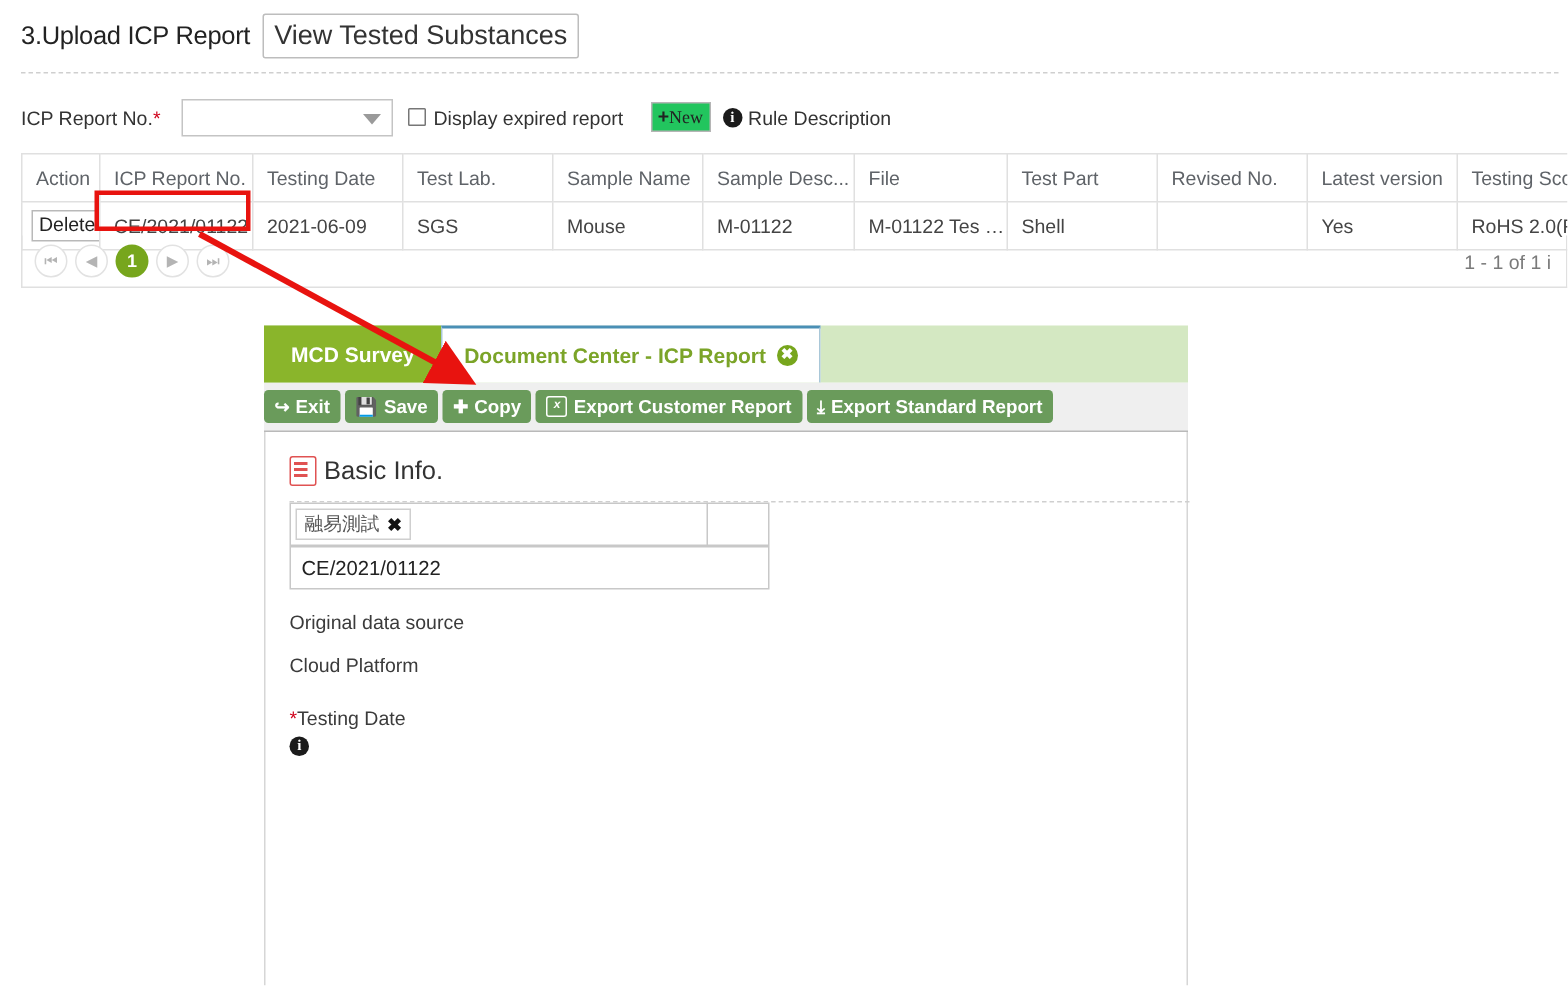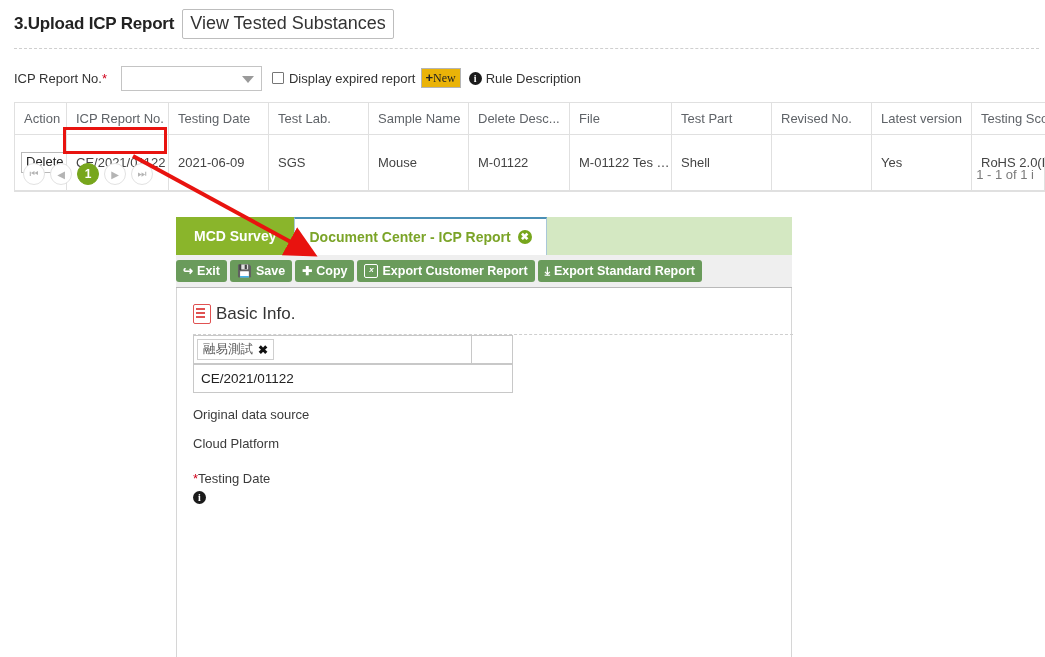--- a/index.html
+++ b/index.html
@@ -22,21 +22,21 @@
     left: 0; top: 0;
     width: 1045px;
     height: 48px;
     display: flex;
     align-items: center;
     padding-left: 14px;
     box-sizing: border-box;
   }
   .section-title {
     font-size: 17px;
-    font-weight: bold;
+    font-weight: normal;
     color: #222;
     letter-spacing: -0.2px;
   }
   .btn-plain {
     margin-left: 8px;
     background: #fff;
     border: 1px solid #bdbdbd;
     border-radius: 2px;
     font-size: 18px;
     color: #333;
@@ -92,23 +92,23 @@
   }
   .chk {
     width: 12px; height: 12px;
     border: 1px solid #767676;
     background: #fff;
     margin-right: 5px;
     box-sizing: border-box;
     border-radius: 1px;
   }
   .btn-new {
-    margin-left: 6px;
+    margin-left: 19px;
     border: 1px solid #b5b5b5;
-    background: #eab308;
+    background: #22c55e;
     font-size: 12px;
     color: #222;
     padding: 2px 4px 3px 3px;
     line-height: 1.05;
     cursor: pointer;
     font-family: "Liberation Serif", serif;
   }
   .btn-new .plus { font-weight: bold; font-size: 13px; font-family:"Liberation Sans",sans-serif; }
   .rule-desc {
     margin-left: 8px;
@@ -146,21 +146,21 @@
     text-align: left;
     font-weight: normal;
     color: #5f6368;
     height: 31px;
     white-space: nowrap;
     overflow: hidden;
     text-overflow: clip;
   }
   .grid th { color: #5f6368; background: #fff; }
   .grid td { color: #444; }
-  td.cell-action { padding: 12px 6px; }
+  td.cell-action { padding: 0 6px; }
   .btn-delete {
     border: 1px solid #b9b9b9;
     background: #fff;
     font-size: 13px;
     color: #222;
     padding: 2px 4px;
     line-height: 1.1;
     cursor: pointer;
     font-family: "Liberation Sans", sans-serif;
   }
@@ -505,21 +505,21 @@
         <col style="width:100px">
         <col style="width:90px">
     </colgroup>
     <thead>
       <tr>
         <th>Action</th>
         <th>ICP Report No.</th>
         <th>Testing Date</th>
         <th>Test Lab.</th>
         <th>Sample Name</th>
-        <th>Delete Desc...</th>
+        <th>Sample Desc...</th>
         <th>File</th>
         <th>Test Part</th>
         <th>Revised No.</th>
         <th>Latest version</th>
         <th>Testing Scop</th>
       </tr>
     </thead>
     <tbody>
       <tr>
         <td class="cell-action">

